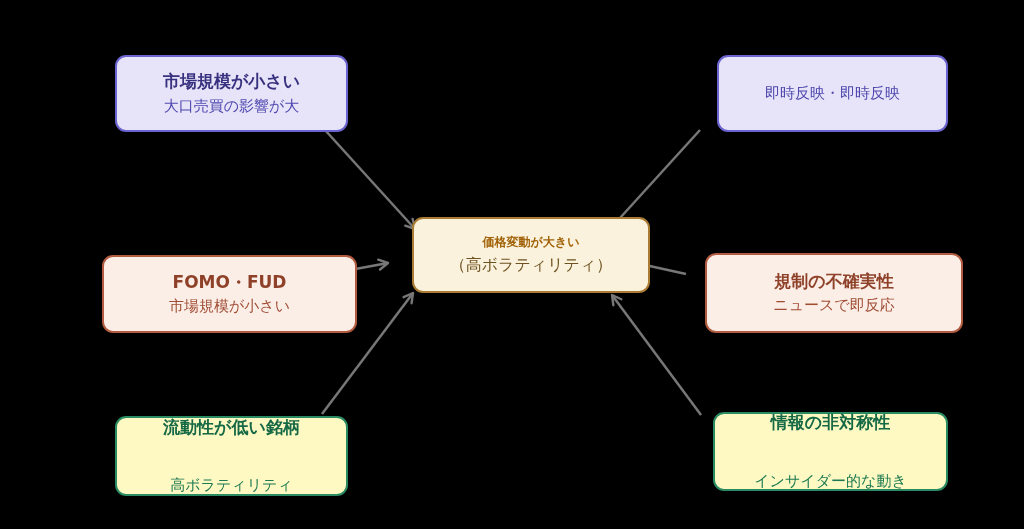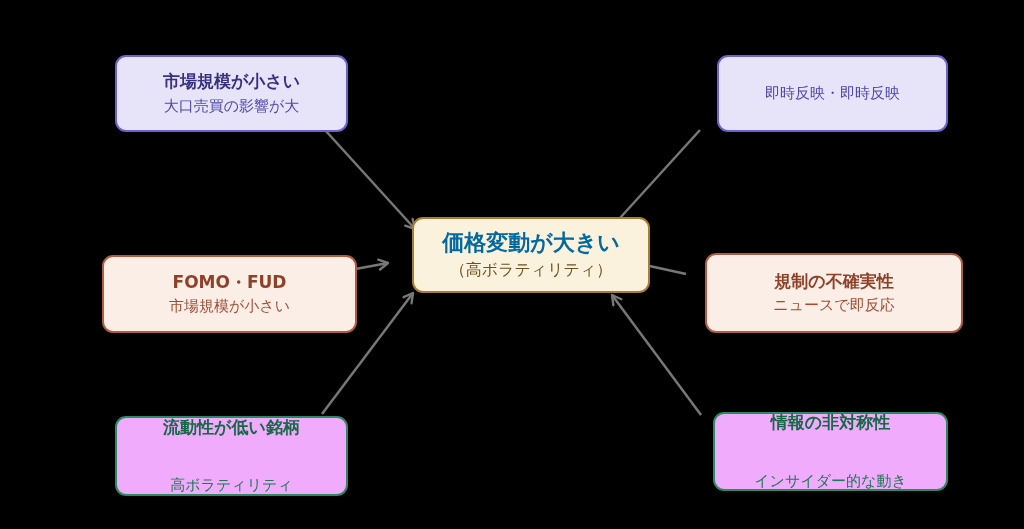--- a/index.html
+++ b/index.html
@@ -45,27 +45,27 @@
   .theme-purple { background: #e7e4f9; border-color: #6b63cf; }
   .theme-purple .title    { color: #38317f; }
   .theme-purple .subtitle { color: #4f48ae; }
 
   
   .theme-red { background: #fbeee7; border-color: #b25b41; }
   .theme-red .title    { color: #8e4128; }
   .theme-red .subtitle { color: #a14d34; }
 
   
-  .theme-green { background: #f0abfc; border-color: #2a8a62; gap: 40px; }
+  .theme-green { background: #fef9c3; border-color: #2a8a62; gap: 40px; }
   .theme-green .title    { color: #156945; }
   .theme-green .subtitle { color: #1d7a52; }
 
   
   .theme-amber { background: #fbf2dd; border-color: #aa7b33; }
-  .theme-amber .title    { color: #0369a1; font-size: 22px; }
+  .theme-amber .title    { color: #a16207; font-size: 12px; }
   .theme-amber .subtitle { color: #6e5220; font-size: 16px; }
 
   
   #node-market     { left:  95px; top:  55px; width: 233px; height: 77px; }
   #node-24h        { left: 697px; top:  55px; width: 231px; height: 77px; }
   #node-fomo       { left:  82px; top: 255px; width: 255px; height: 78px; }
   #node-regulation { left: 685px; top: 253px; width: 258px; height: 80px; }
   #node-liquidity  { left:  95px; top: 416px; width: 233px; height: 80px; }
   #node-info       { left: 693px; top: 412px; width: 235px; height: 79px; }
   #node-center     { left: 392px; top: 217px; width: 238px; height: 76px; }

